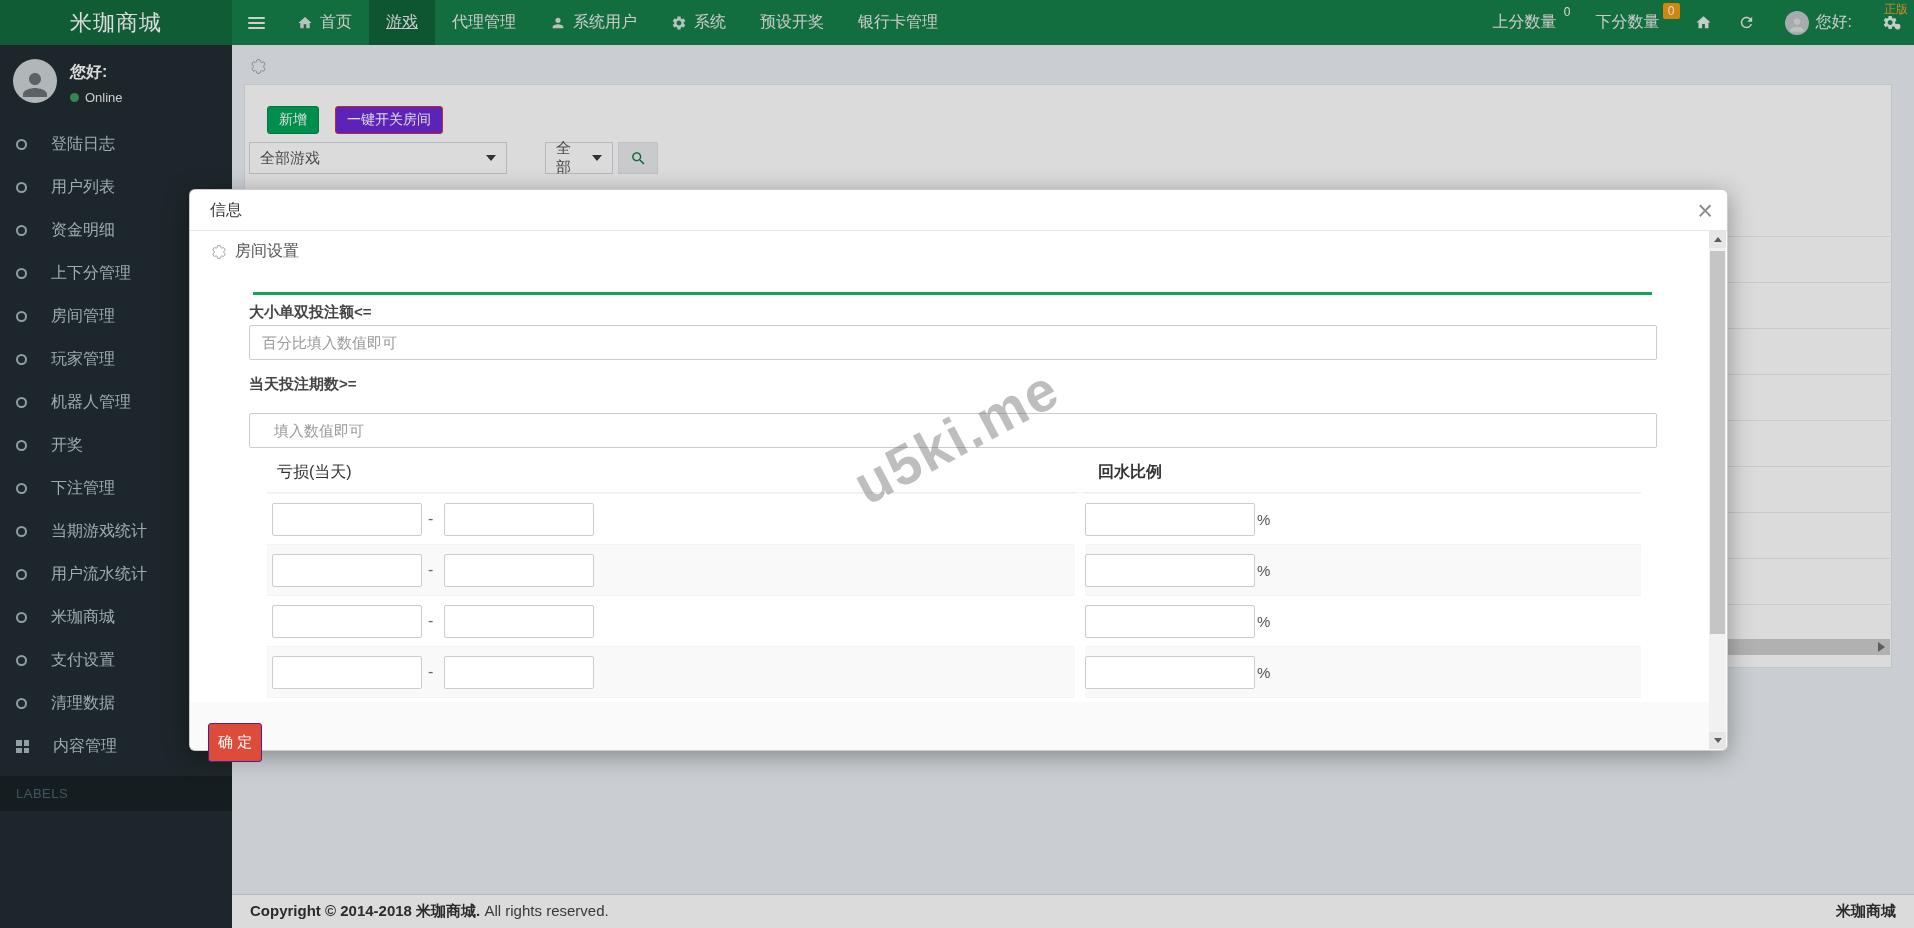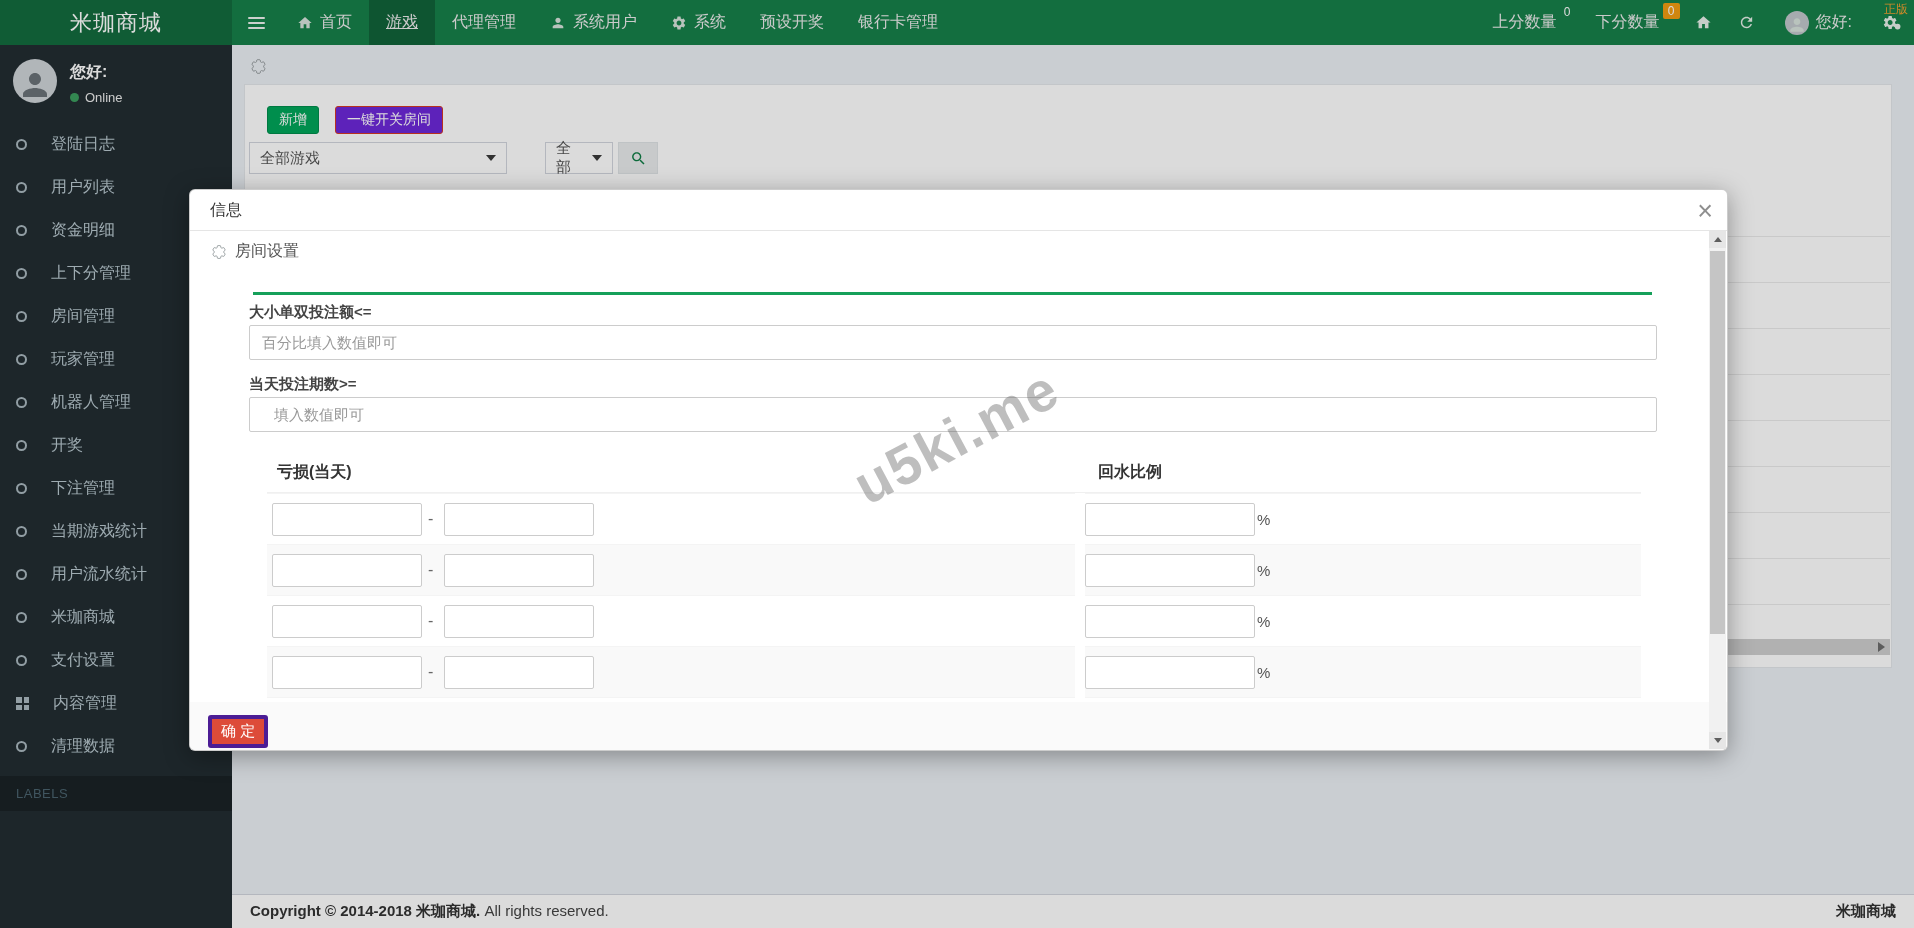--- a/index.html
+++ b/index.html
@@ -71,33 +71,33 @@
   .modal-header { position:absolute; top:0; left:0; right:0; height:41px; border-bottom:1px solid #e5e5e5; display:flex; align-items:center; padding:0 20px; font-size:16px; color:#333; }
   .modal-close { position:absolute; right:14px; top:2px; font-size:27px; color:#333; opacity:.55; cursor:pointer; line-height:38px; }
   .modal-body { position:absolute; top:41px; left:0; right:0; bottom:48px; overflow:hidden; }
   .section-row { position:absolute; top:10px; left:21px; display:flex; align-items:center; gap:8px; color:#555; font-size:16px; }
   .green-line { position:absolute; top:61px; left:63px; width:1399px; height:3px; background:#16a05a; }
   .f-label { position:absolute; left:59px; font-weight:bold; font-size:15px; color:#444; }
   .f-input { position:absolute; left:59px; width:1408px; height:35px; border:1px solid #ccc; border-radius:2px; font-size:15px; color:#333; padding:0 12px; font-family:inherit; }
   .f-input::placeholder { color:#999; }
   .stable { position:absolute; top:222px; left:77px; width:1374px; }
   .st-header { display:flex; height:40px; align-items:center; border-bottom:1px solid #f0f0f0; }
-  .st-header .h-loss { width:808px; padding-left:10px; font-weight:bold; font-size:16px; color:#333; }
+  .st-header .h-loss { width:808px; padding-left:10px; font-weight:normal; font-size:16px; color:#333; }
   .st-header .h-rebate { margin-left:10px; flex:1; padding-left:13px; font-weight:bold; font-size:16px; color:#333; }
   .srow { display:flex; height:51px; }
   .cell-loss { width:808px; display:flex; align-items:center; border-top:1px solid #f4f4f4; }
   .cell-rebate { margin-left:10px; flex:1; display:flex; align-items:center; border-top:1px solid #f4f4f4; }
   .srow:nth-child(odd) .cell-loss, .srow:nth-child(odd) .cell-rebate { background:#f9f9f9; }
   .mini-input { width:150px; height:33px; border:1px solid #ccc; border-radius:2px; background:#fff; font-size:14px; padding:0 8px; font-family:inherit; }
   .range-sep { margin:0 6px; color:#666; }
   .cell-loss .mini-input { margin-left:5px; }
   .pct-input { width:170px; height:33px; border:1px solid #ccc; border-radius:2px; background:#fff; font-size:14px; padding:0 8px; font-family:inherit; }
   .pct-sign { font-size:15px; color:#555; margin-left:2px; }
   .modal-footer { position:absolute; bottom:0; left:0; right:0; height:48px; background:#fafafa; border-radius:0 0 6px 6px; }
-  .confirm-btn { position:absolute; left:18px; top:13px; min-width:46px; height:33px; background:#dd4b39; border:4px solid #4c1d95; border-radius:3px; color:#fff; font-size:15px; padding:0 9px; cursor:pointer; font-family:inherit; }
+  .confirm-btn { position:absolute; left:18px; top:21px; min-width:46px; height:39px; background:#dd4b39; border:1px solid #4c1d95; border-radius:3px; color:#fff; font-size:15px; padding:0 9px; cursor:pointer; font-family:inherit; }
 
   
   .vscroll { position:absolute; top:41px; bottom:1px; right:1px; width:17px; background:#f1f1f1; z-index:110; }
   .sb-btn { position:absolute; left:0; width:17px; height:17px; background:#e6e6e6; display:flex; align-items:center; justify-content:center; cursor:pointer; }
   .sb-up { top:0; } .sb-down { bottom:0; }
   .tri-up { width:0; height:0; border-left:4px solid transparent; border-right:4px solid transparent; border-bottom:5px solid #5e5e5e; }
   .tri-down { width:0; height:0; border-left:4px solid transparent; border-right:4px solid transparent; border-top:5px solid #5e5e5e; }
   .sb-thumb { position:absolute; top:20px; left:1px; width:15px; height:383px; background:#c5c5c5; cursor:pointer; }
 
   .watermark { position:absolute; left:845px; top:404px; z-index:150; font-size:56px; font-weight:bold; color:rgba(100,100,100,.42); transform:rotate(-28deg); letter-spacing:2px; pointer-events:none; }
@@ -240,31 +240,31 @@
       </li>
     <li>
         <span class="circle-icon"></span>
         <span>米珈商城</span>
       </li>
     <li>
         <span class="circle-icon"></span>
         <span>支付设置</span>
       </li>
     <li>
+        <span class="circle-icon"></span>
+        <span>清理数据</span>
+      </li>
+    <li>
         <span class="grid-icon">
           <i></i>
           <i></i>
           <i></i>
           <i></i>
         </span>
         <span>内容管理</span>
-      </li>
-    <li>
-        <span class="circle-icon"></span>
-        <span>清理数据</span>
       </li>
   </ul>
   <div class="labels-header">LABELS</div>
 </aside>
 
 <div class="content">
   <div class="spinner-top">
     <svg width="17" height="17" viewBox="0 0 24 24" fill="none" stroke="#9aa0a3" stroke-width="1.4">
         <path d="M19.14 12.94c.04-.3.06-.61.06-.94s-.02-.64-.07-.94l2.03-1.58c.18-.14.23-.41.12-.61l-1.92-3.32c-.12-.22-.37-.29-.59-.22l-2.39.96c-.5-.38-1.03-.7-1.62-.94l-.36-2.54c-.04-.24-.24-.41-.48-.41h-3.84c-.24 0-.43.17-.47.41l-.36 2.54c-.59.24-1.13.57-1.62.94l-2.39-.96c-.22-.08-.47 0-.59.22L2.74 8.87c-.12.21-.08.47.12.61l2.03 1.58c-.05.3-.09.63-.09.94s.02.64.07.94l-2.03 1.58c-.18.14-.23.41-.12.61l1.92 3.32c.12.22.37.29.59.22l2.39-.96c.5.38 1.03.7 1.62.94l.36 2.54c.05.24.24.41.48.41h3.84c.24 0 .44-.17.47-.41l.36-2.54c.59-.24 1.13-.56 1.62-.94l2.39.96c.22.08.47 0 .59-.22l1.92-3.32c.12-.22.07-.47-.12-.61l-2.01-1.58z"></path>
       </svg>
@@ -325,21 +325,21 @@
           <path d="M19.14 12.94c.04-.3.06-.61.06-.94s-.02-.64-.07-.94l2.03-1.58c.18-.14.23-.41.12-.61l-1.92-3.32c-.12-.22-.37-.29-.59-.22l-2.39.96c-.5-.38-1.03-.7-1.62-.94l-.36-2.54c-.04-.24-.24-.41-.48-.41h-3.84c-.24 0-.43.17-.47.41l-.36 2.54c-.59.24-1.13.57-1.62.94l-2.39-.96c-.22-.08-.47 0-.59.22L2.74 8.87c-.12.21-.08.47.12.61l2.03 1.58c-.05.3-.09.63-.09.94s.02.64.07.94l-2.03 1.58c-.18.14-.23.41-.12.61l1.92 3.32c.12.22.37.29.59.22l2.39-.96c.5.38 1.03.7 1.62.94l.36 2.54c.05.24.24.41.48.41h3.84c.24 0 .44-.17.47-.41l.36-2.54c.59-.24 1.13-.56 1.62-.94l2.39.96c.22.08.47 0 .59-.22l1.92-3.32c.12-.22.07-.47-.12-.61l-2.01-1.58z"></path>
         </svg>
       <span>房间设置</span>
     </div>
     <div class="green-line"></div>
 
     <label class="f-label" style="top:72px">大小单双投注额&lt;=</label>
     <input class="f-input" style="top: 94px;" placeholder="百分比填入数值即可">
 
     <label class="f-label" style="top:144px">当天投注期数&gt;=</label>
-    <input class="f-input" style="top: 166px; padding-left: 24px;" placeholder="填入数值即可">
+    <input class="f-input" style="top: 182px; padding-left: 24px;" placeholder="填入数值即可">
 
     <div class="stable">
       <div class="st-header">
         <div class="h-loss">亏损(当天)</div>
         <div class="h-rebate">回水比例</div>
       </div>
       <div class="srow">
         <div class="cell-loss">
           <input class="mini-input" style="">
           <span class="range-sep">-</span>

